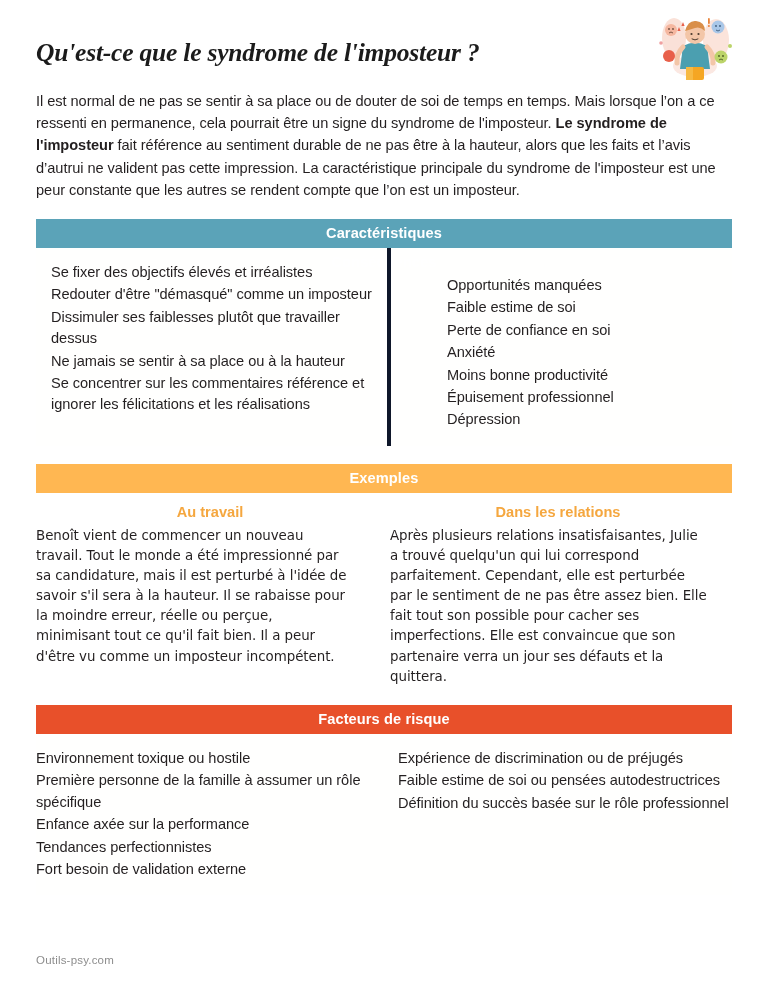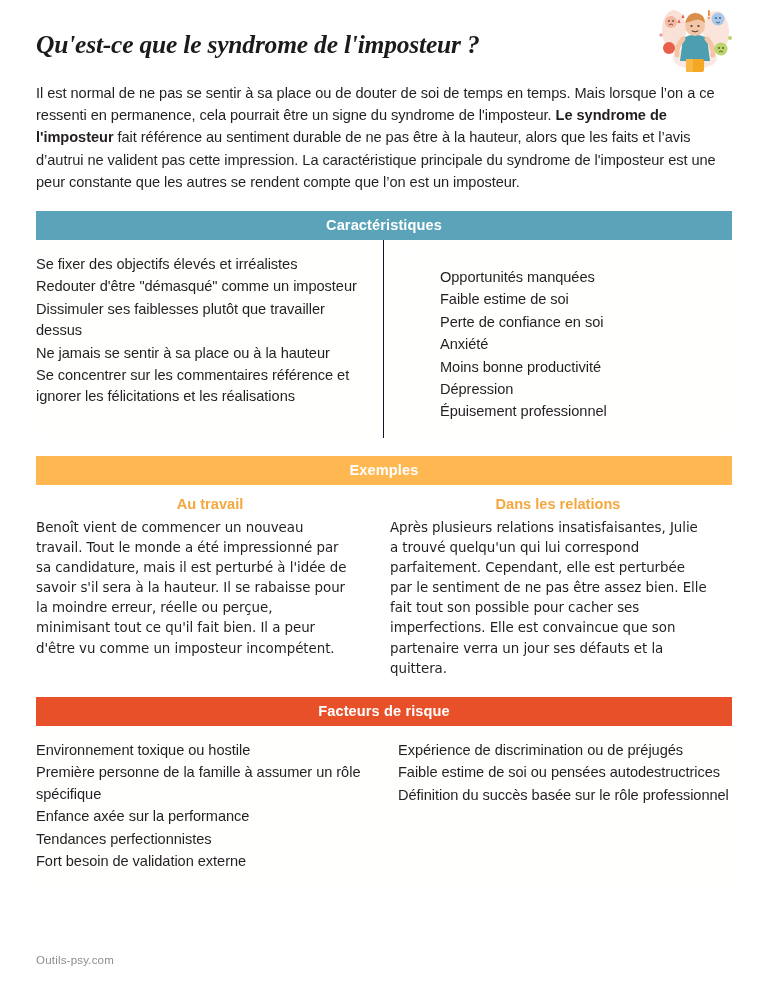--- a/index.html
+++ b/index.html
@@ -14,21 +14,21 @@
     font-family: "Liberation Sans", sans-serif;
     color: #231f20;
     overflow: hidden;
   }
 
   .page {
     position: relative;
     width: 768px;
     height: 1004px;
     box-sizing: border-box;
-    padding: 0 36px;
+    padding: 8px 36px;
     background: #ffffff;
   }
 
   
   .header {
     position: relative;
     height: 74px;
   }
   .doc-title {
     position: absolute;
@@ -87,21 +87,21 @@
   .col {
     flex: 1 1 50%;
     box-sizing: border-box;
     padding: 14px 10px 14px 0;
     font-size: 14.6px;
     line-height: 1.47;
     letter-spacing: -0.05px;
   }
   .col.right { padding-left: 56px; padding-right: 0; }
   .col.right.wide { padding-left: 14px; }
-  .cols.divided .col.left { border-right: 1px solid #0f172a; }
+  .cols.divided .col.left { border-right: 4px solid #0f172a; margin-left: 15px; }
   .cols.divided .col.right { padding-left: 56px; margin-top: 13px; }
 
   .col ul { margin: 0; padding: 0; list-style: none; }
   .col li { margin: 0 0 1px 0; }
 
   
   .sub-heads {
     display: flex;
     padding-top: 11px;
   }
@@ -201,22 +201,22 @@
           <li>Se concentrer sur les commentaires référence et ignorer les félicitations et les réalisations</li>
         </ul>
       </div>
       <div class="col right">
         <ul>
           <li>Opportunités manquées</li>
           <li>Faible estime de soi</li>
           <li>Perte de confiance en soi</li>
           <li>Anxiété</li>
           <li>Moins bonne productivité</li>
+          <li>Épuisement professionnel</li>
           <li>Dépression</li>
-          <li>Épuisement professionnel</li>
         </ul>
       </div>
     </div>
   </div>
 
   <div class="section">
     <div class="bar bar-orange">Exemples</div>
     <div class="sub-heads">
       <div>Au travail</div>
       <div>Dans les relations</div>

